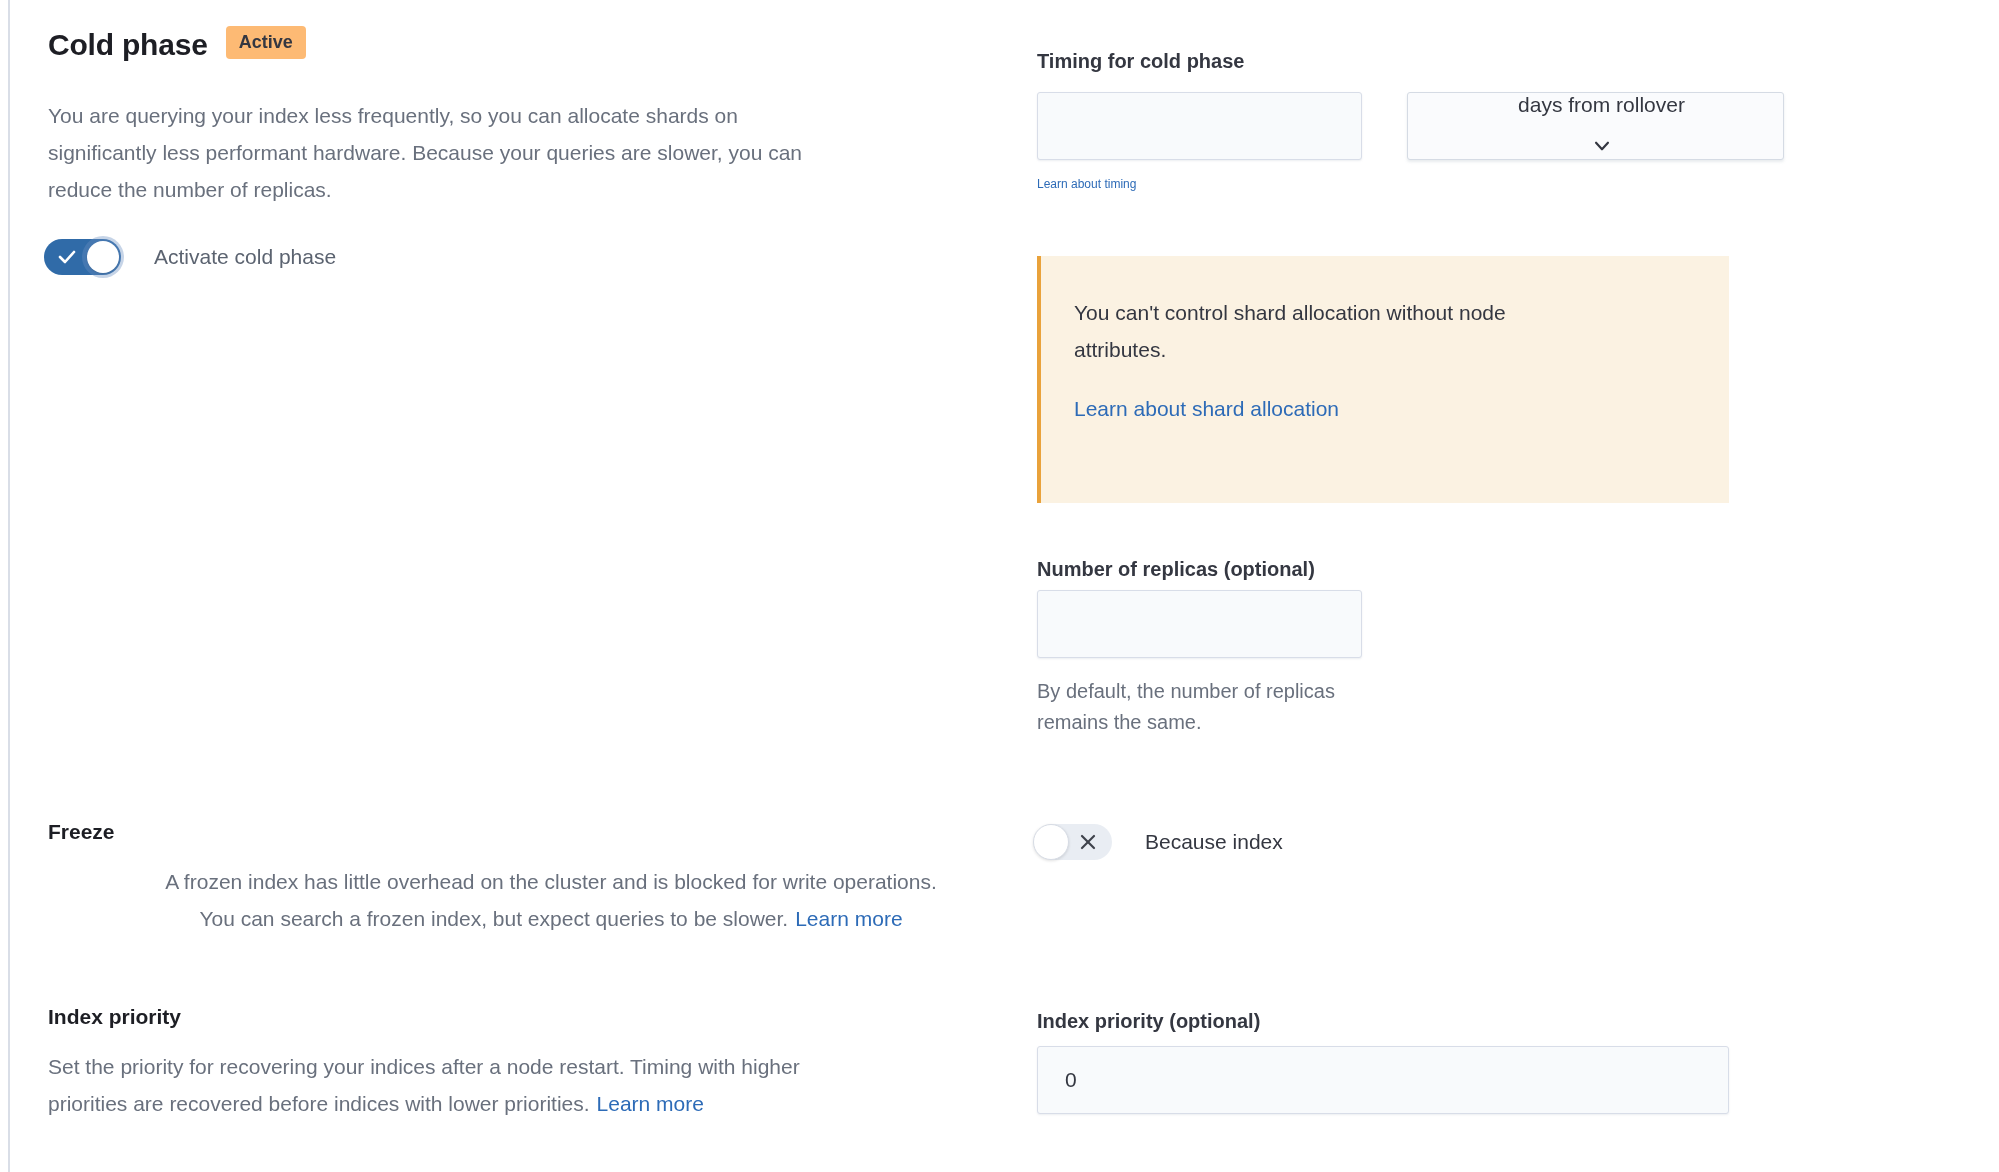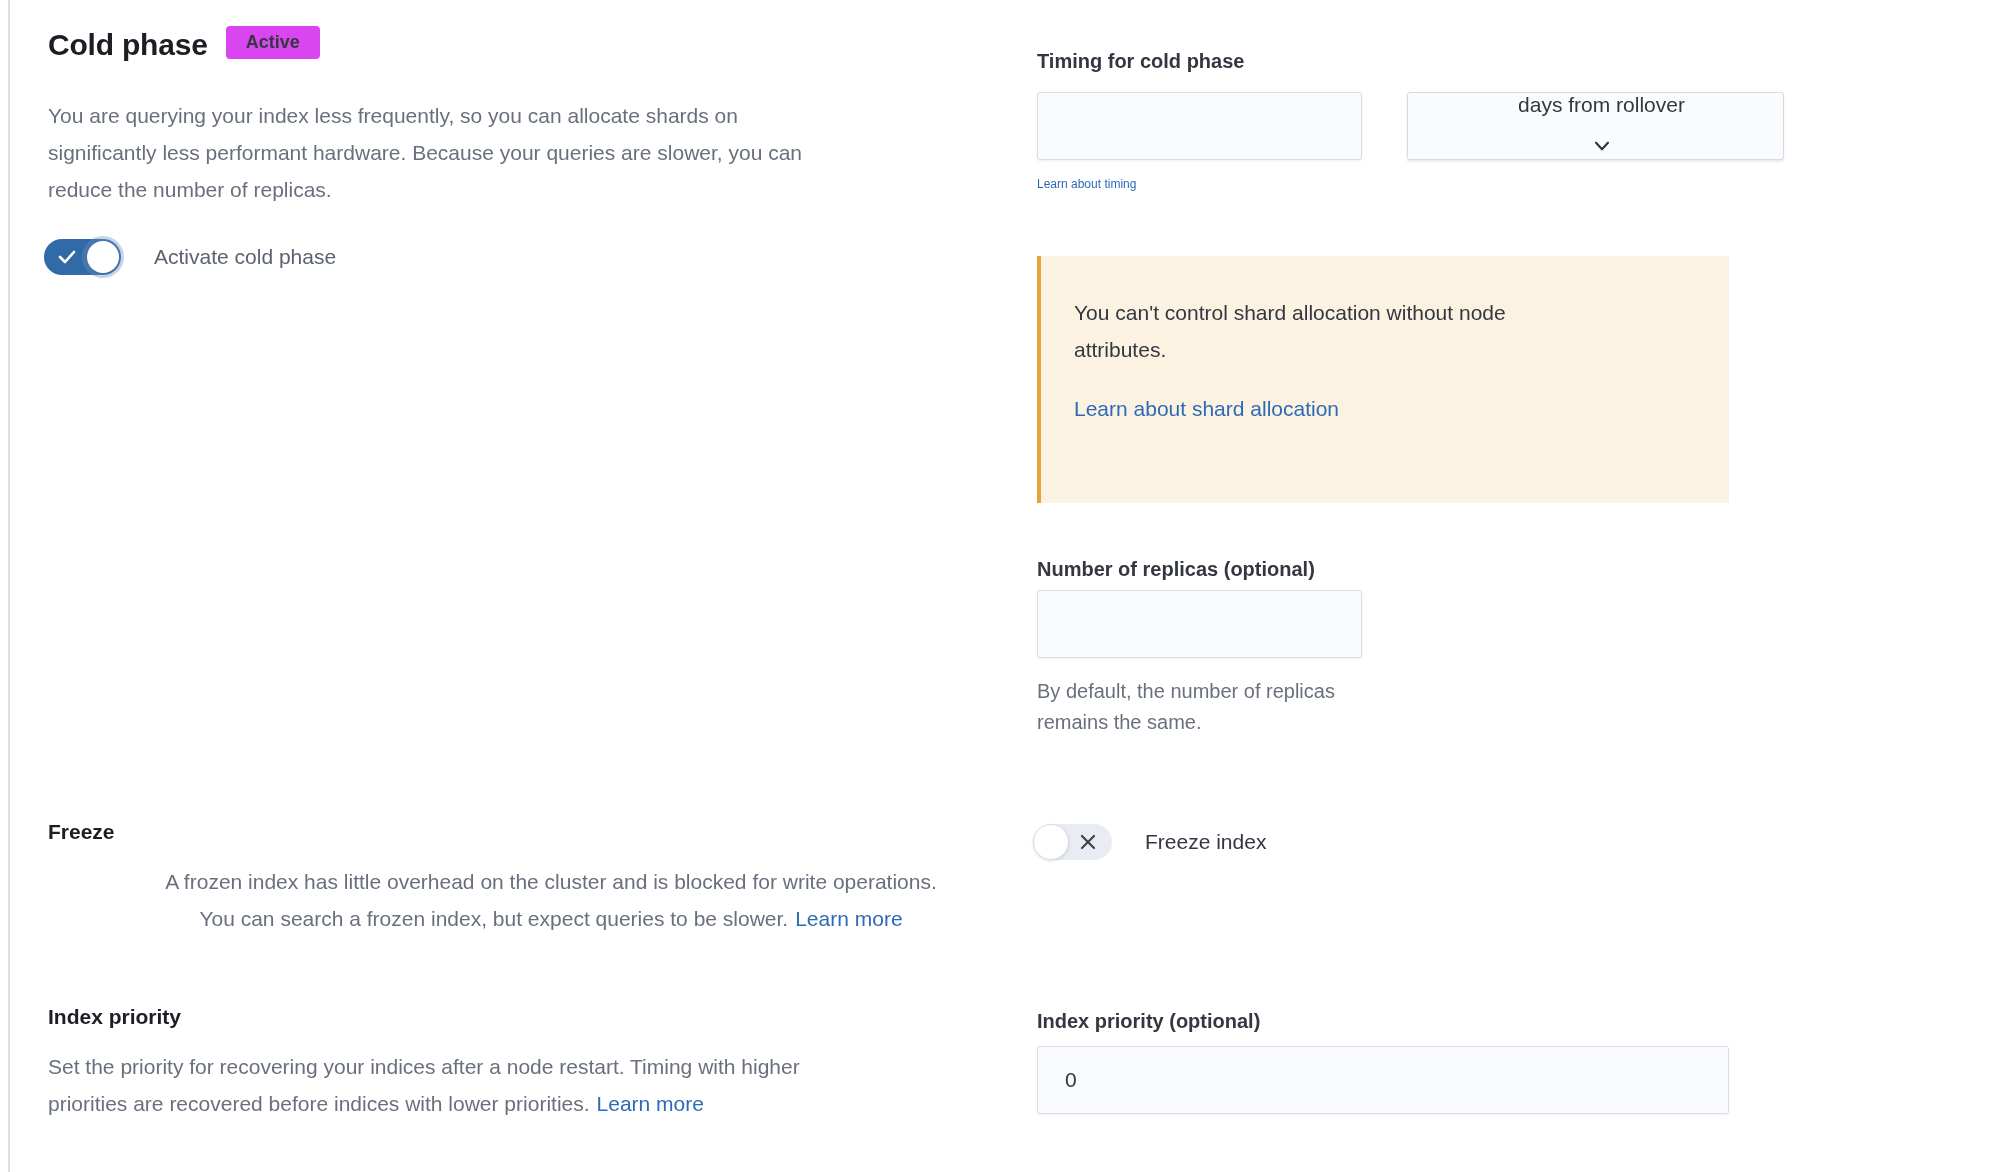--- a/index.html
+++ b/index.html
@@ -27,25 +27,25 @@
   
   .col-left { position: absolute; left: 48px; top: 0; width: 965px; }
 
   .title-row { position: absolute; top: 28px; left: 0; display: flex; align-items: center; }
   .phase-title {
     font-size: 30px; font-weight: 700; color: #1d1e24; letter-spacing: -0.2px;
   }
   .badge {
     display: inline-block;
     margin-left: 18px;
-    background: #d946ef;
+    background: #fdba74;
     color: #343741;
     font-size: 18px; font-weight: 600;
     line-height: 1;
-    padding: 7px 20px 8px;
+    padding: 7px 13px 8px;
     border-radius: 4px;
     position: relative; top: -3px;
   }
   .phase-desc {
     position: absolute; top: 97px; left: 0; width: 965px;
     font-size: 21px; line-height: 37px; color: #69707d;
   }
 
   .switch-row { position: absolute; display: flex; align-items: center; }
   .switch {
@@ -242,21 +242,21 @@
     <div class="switch-row freeze-toggle-row" style="position:absolute;">
       <div class="switch off" role="switch" aria-checked="false">
         <span class="track-icon">
           <svg width="22" height="22" viewBox="0 0 22 22">
             <line x1="5" y1="5" x2="17" y2="17" stroke="#3f434c" stroke-width="2.2" stroke-linecap="round"></line>
             <line x1="17" y1="5" x2="5" y2="17" stroke="#3f434c" stroke-width="2.2" stroke-linecap="round"></line>
           </svg>
         </span>
         <span class="knob"></span>
       </div>
-      <span class="switch-label-dark">Freeze index</span>
+      <span class="switch-label-dark">Because index</span>
     </div>
 
     <div class="form-label ip-label">Index priority (optional)</div>
     <input class="field ip-input" type="text" value="0" style="">
 
   </div>
 
 </div>
 
 </body></html>

